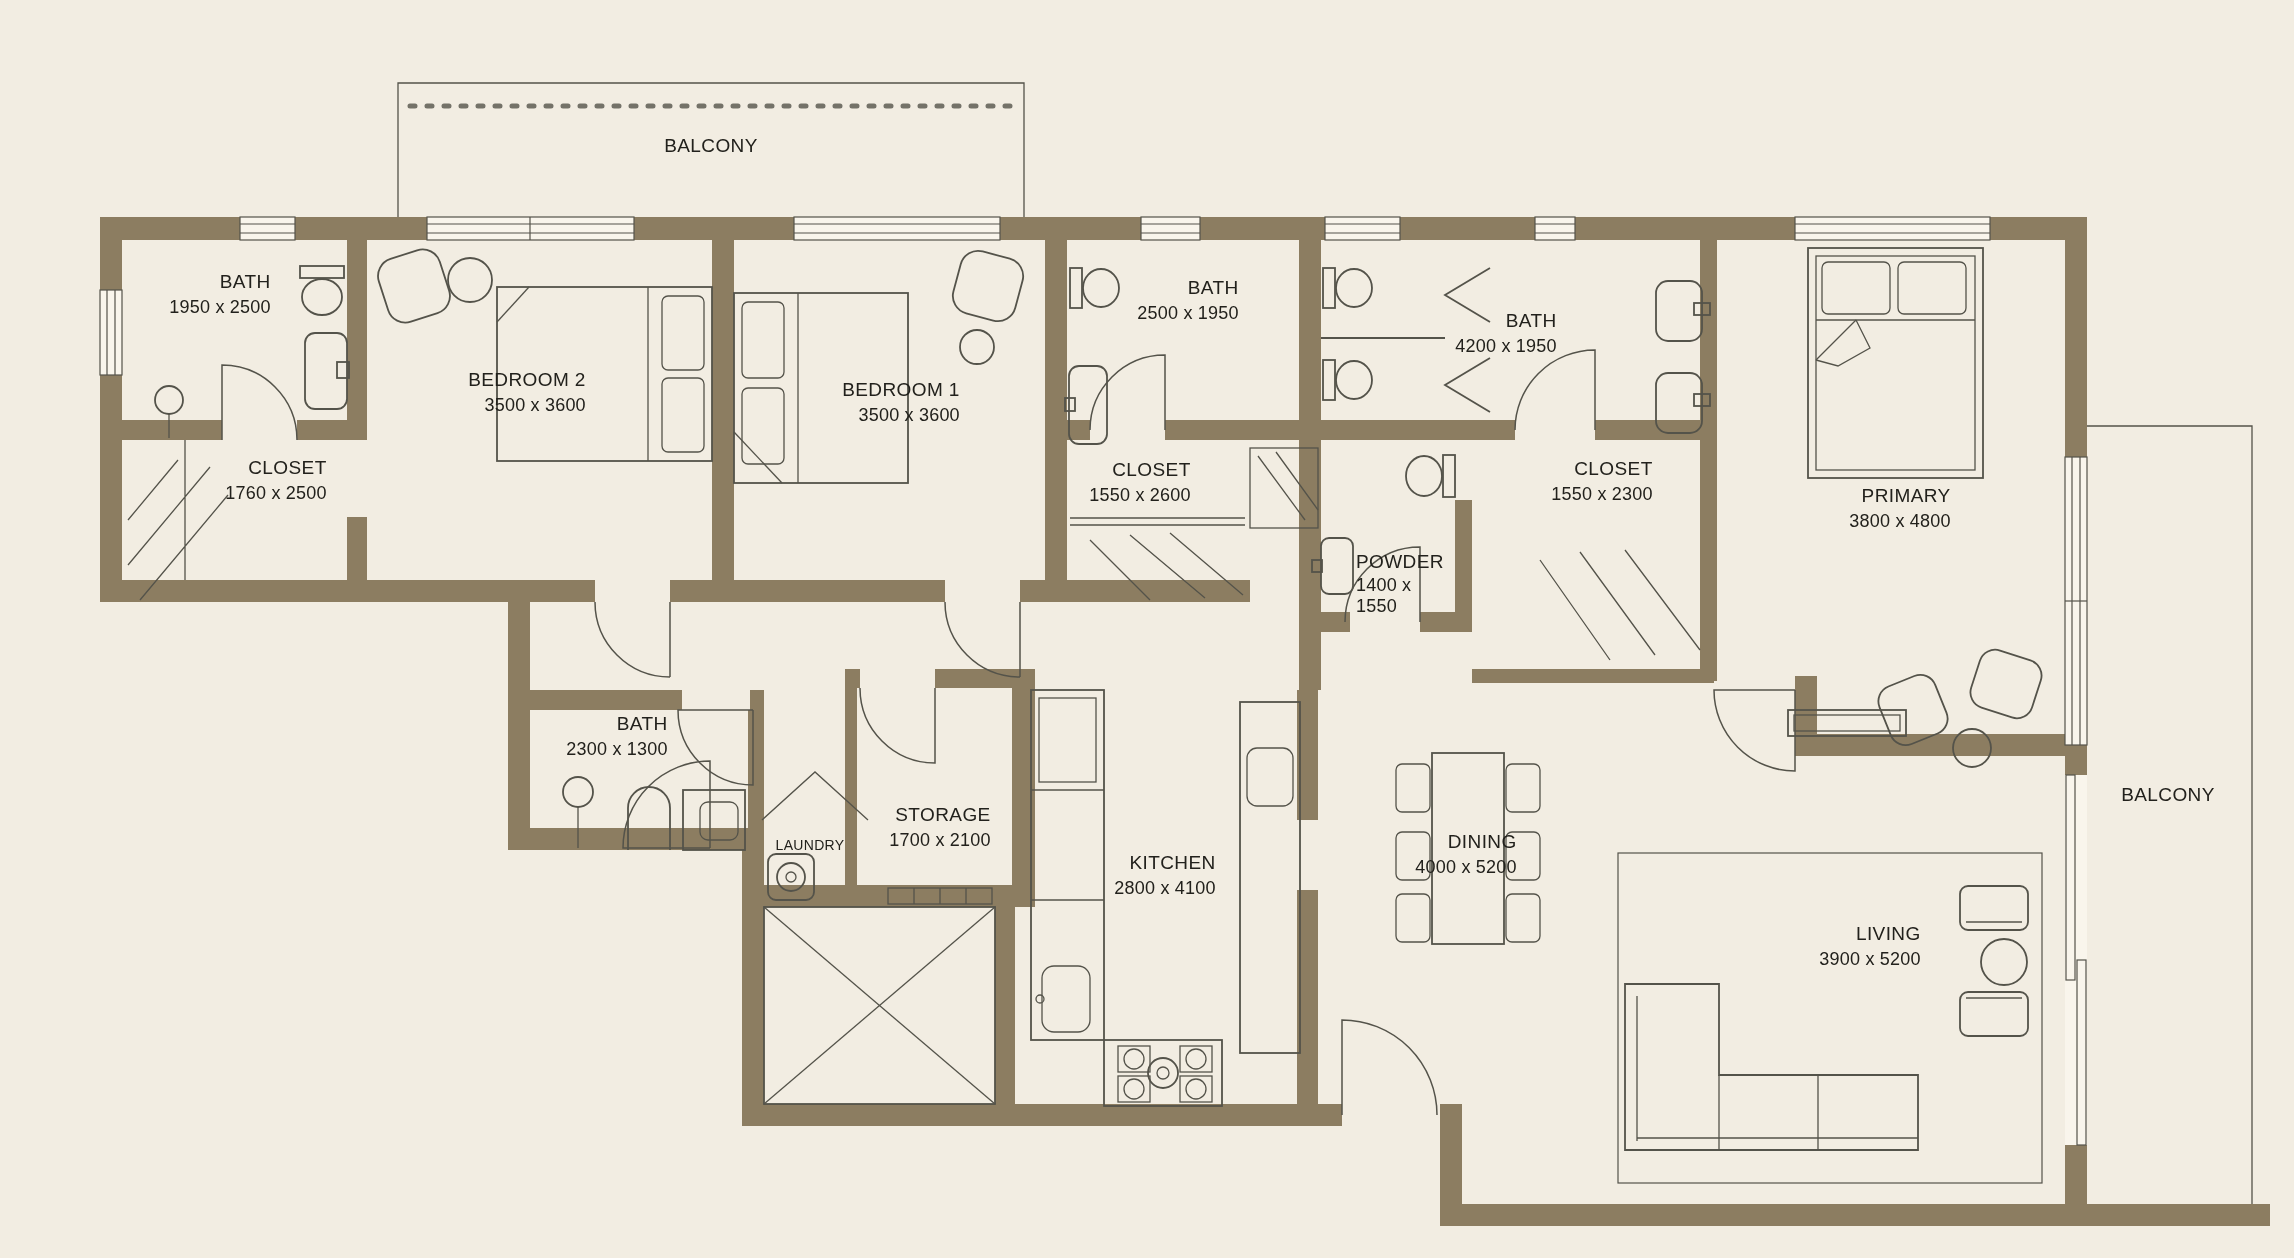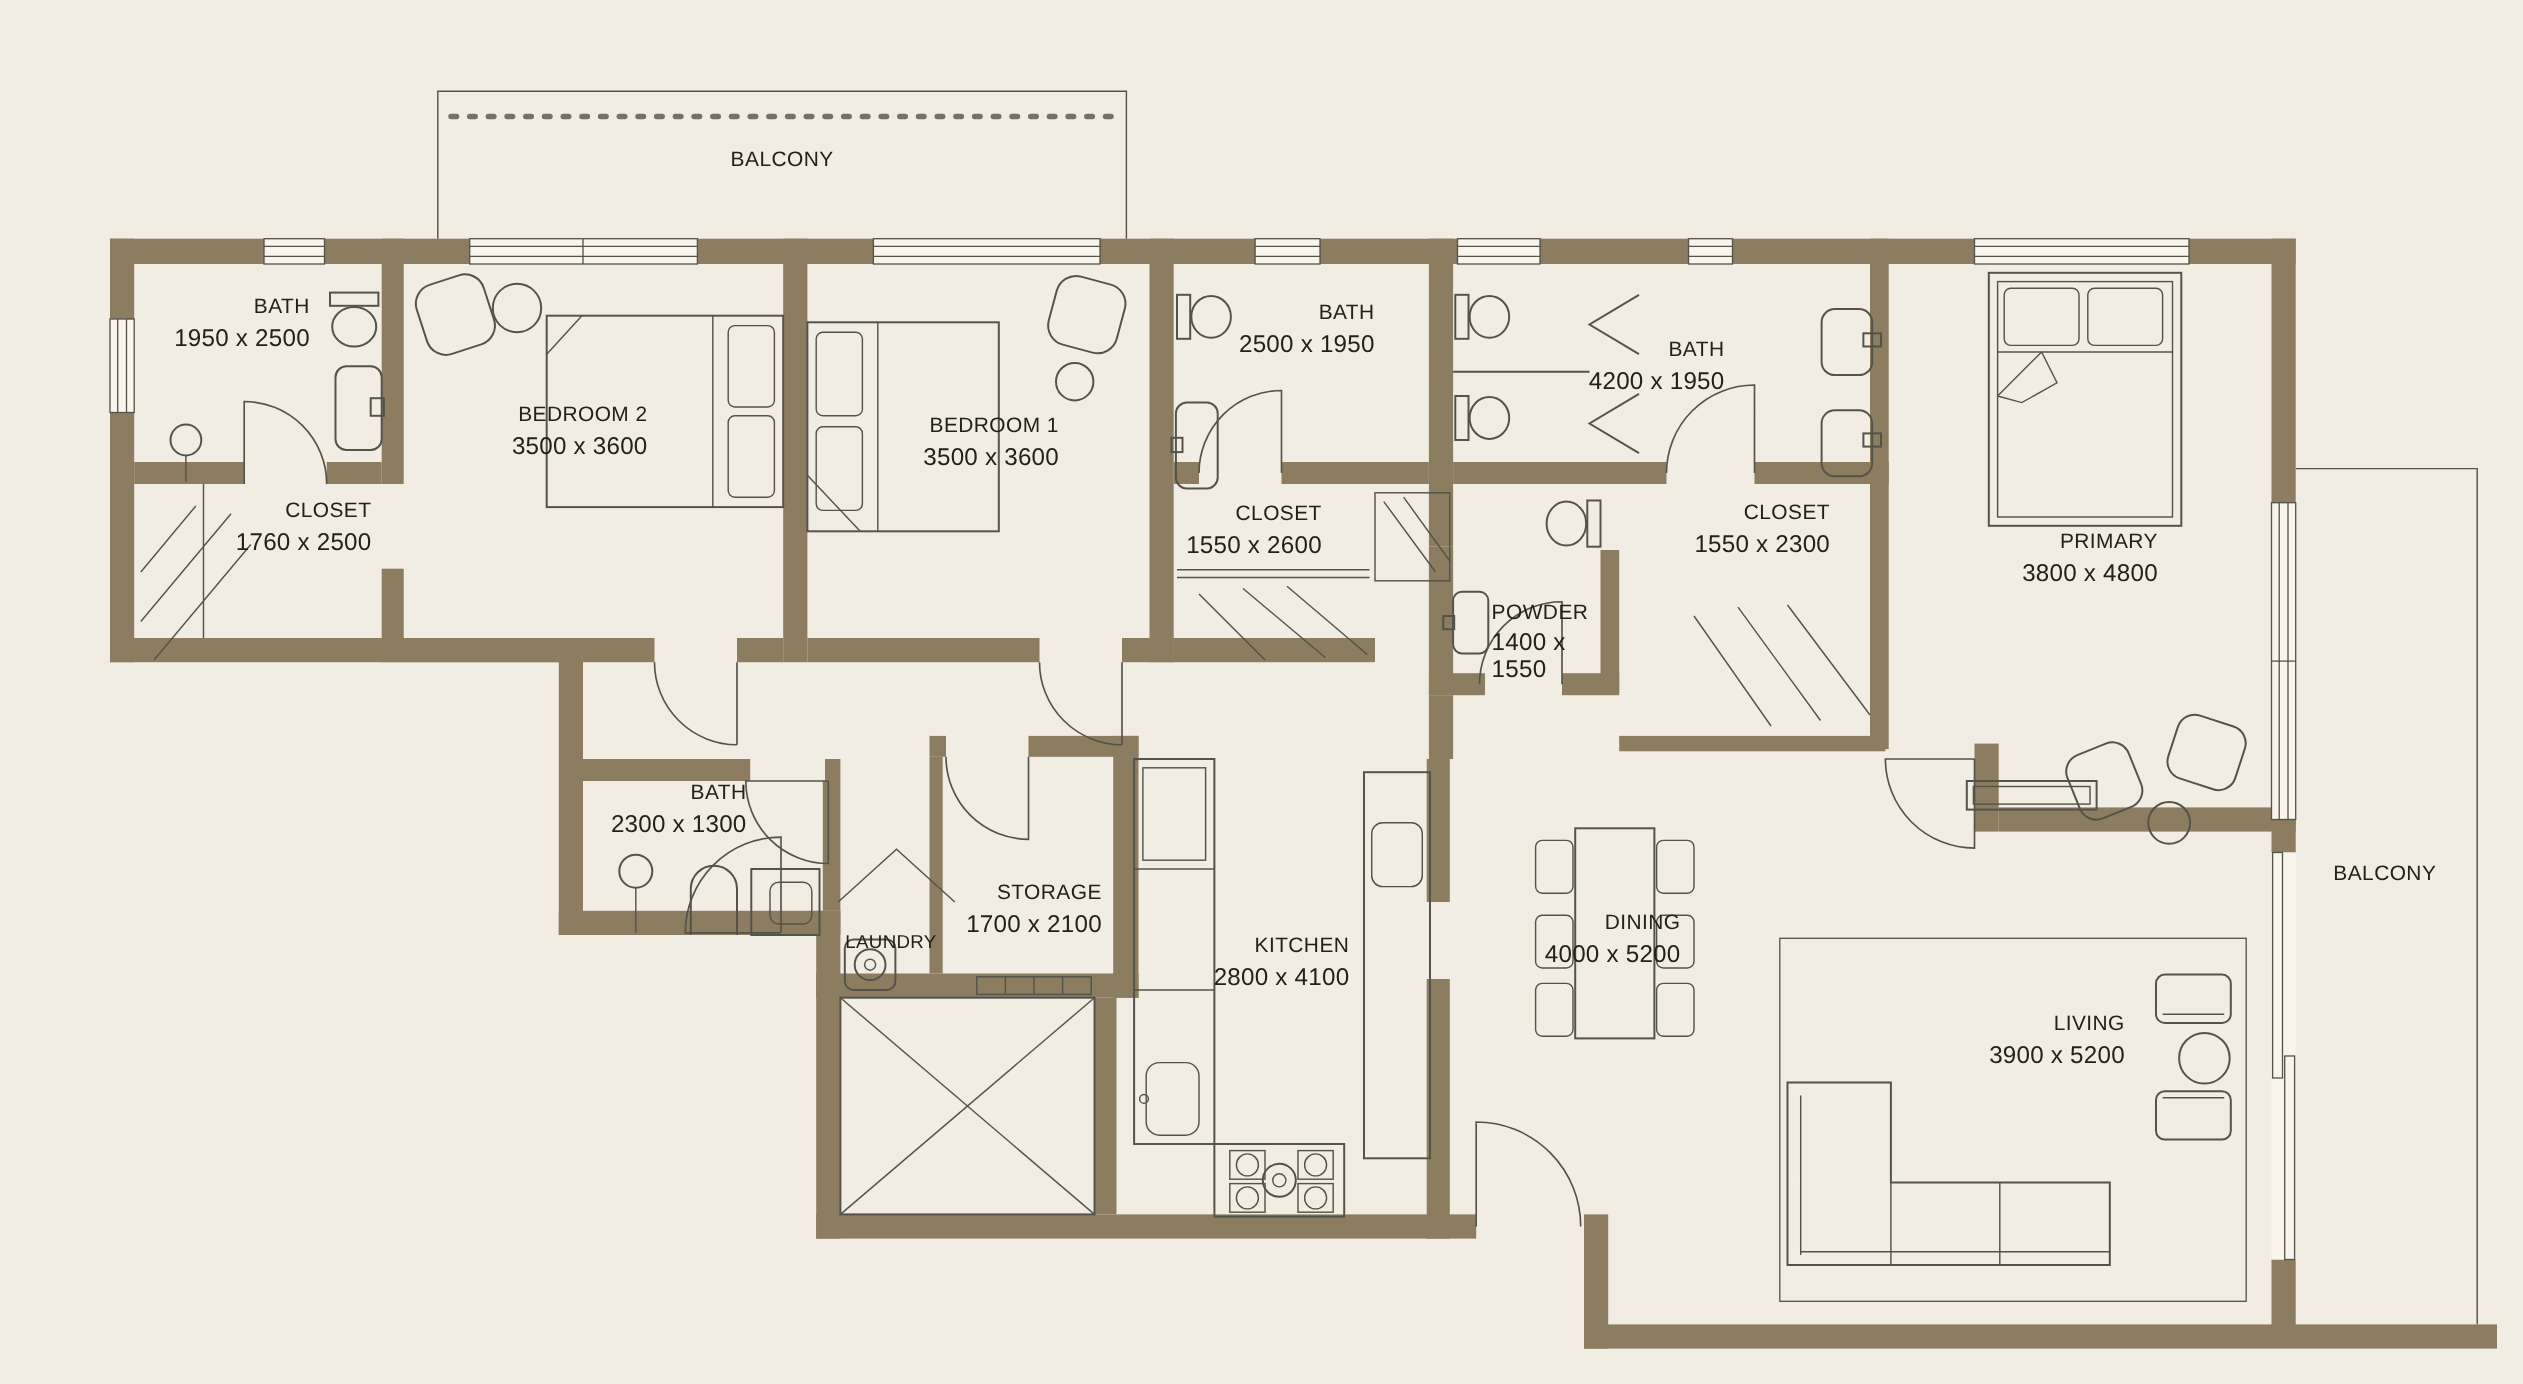--- a/index.html
+++ b/index.html
@@ -11,22 +11,22 @@
   svg{position:absolute;left:0;top:0;}
   .wall{fill:var(--wall);stroke:none;}
   .ln{stroke:var(--line);stroke-width:1.8;fill:none;}
   .ln2{stroke:var(--line);stroke-width:1.3;fill:none;}
   .winfill{fill:var(--window);stroke:none;}
   .winln{stroke:var(--line);stroke-width:1.2;fill:none;}
   .arc{stroke:var(--line);stroke-width:1.5;fill:none;}
   .dots{stroke:var(--line);stroke-width:5;stroke-dasharray:5 12;stroke-linecap:round;fill:none;opacity:.8;}
   .room-label{position:absolute;transform:translate(-50%,-50%);text-align:right;color:var(--text);
               font-size:19px;letter-spacing:.4px;white-space:nowrap;line-height:1.15;}
-  .room-label .dims{font-size:22px;letter-spacing:.2px;margin-top:4px;}
-  .room-label.small{font-size:17px;letter-spacing:.3px;margin-top:12px;}
+  .room-label .dims{font-size:18px;letter-spacing:.2px;margin-top:4px;}
+  .room-label.small{font-size:14px;letter-spacing:.3px;}
   .room-label.left-align{transform:translate(0,-50%);text-align:left;white-space:normal;width:92px;margin-top:36px;}
   .room-label.left-align .dims{margin-top:2px;}
 </style>
 </head>
 <body>
 
 <div class="canvas">
 <svg width="2294" height="1258" viewBox="0 0 2294 1258">
 
   <g>

